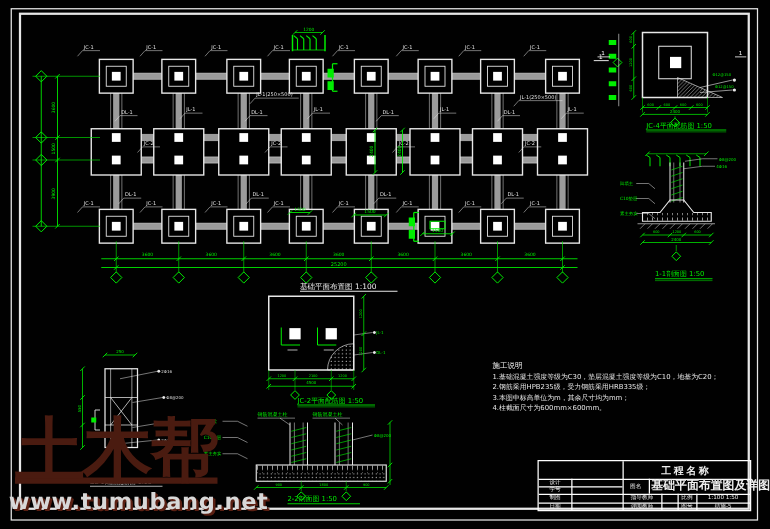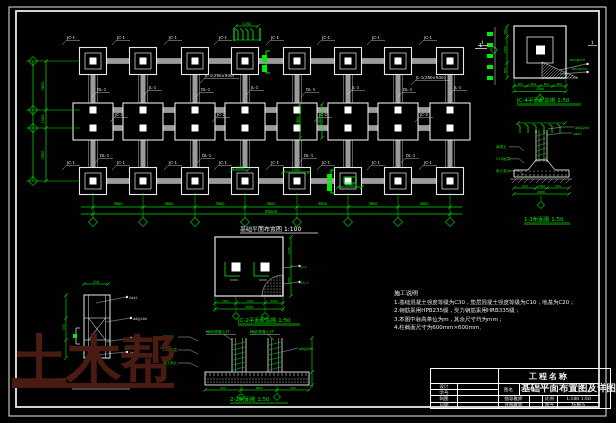--- a/index.html
+++ b/index.html
@@ -4,21 +4,21 @@
 <style>
   html,body{margin:0;padding:0;background:#000;}
   #stage{position:relative;width:616px;height:423px;background:#010101;overflow:hidden;
          font-family:"DejaVu Sans",sans-serif;}
   #cad{position:absolute;left:0;top:0;font-family:"DejaVu Sans",sans-serif;}
   .abs{position:absolute;}
   
   #notes{left:394px;top:288px;width:190px;color:#e6e6e6;font-size:5.5px;line-height:1.5;}
   #notes .nt{font-size:6px;color:#f0f0f0;margin-bottom:1px;}
   
-  #tb{left:430px;top:368px;width:169px;height:39px;border:1px solid #fff;color:#fff;padding-left:10px;}
+  #tb{left:430px;top:368px;width:169px;height:39px;border:1px solid #fff;color:#fff;}
   .tbl{position:absolute;background:#fff;}
   .tbc{position:absolute;display:flex;align-items:center;justify-content:center;
        font-size:4.5px;color:#eee;white-space:nowrap;overflow:visible;}
   #tb-project{font-size:8px;font-weight:bold;letter-spacing:2px;}
   #tb-dwgname{font-size:9.5px;font-weight:bold;justify-content:flex-start;}
   
   #wm-brand{left:12px;top:333px;font-size:56px;line-height:1;font-weight:bold;
             color:#4a1b10;letter-spacing:-2px;text-decoration:underline;}
   #wm-url{left:7px;top:391px;font-size:18px;font-weight:bold;color:#d8d8d8;
           letter-spacing:0.5px;text-shadow:2px 2px 0 #5a1f12,1px 1px 0 #5a1f12;}
@@ -641,13 +641,14 @@
     <div class="tbc" style="left:0;top:32.5px;width:26px;height:6.5px">日期</div>
     <div class="tbc" style="left:67px;top:26px;width:31px;height:6.5px">指导教师</div>
     <div class="tbc" style="left:67px;top:32.5px;width:31px;height:6.5px">评阅教师</div>
     <div class="tbc" style="left:111px;top:26px;width:15px;height:6.5px">比例</div>
     <div class="tbc" style="left:126px;top:26px;width:43px;height:6.5px">1:100 1:50</div>
     <div class="tbc" style="left:111px;top:32.5px;width:15px;height:6.5px">图号</div>
     <div class="tbc" style="left:126px;top:32.5px;width:43px;height:6.5px">结施-5</div>
   </div>
 
   <div id="wm-brand" class="abs">土木帮</div>
+  <div id="wm-url" class="abs">www.tumubang.net</div>
 </div>
 
 </body></html>

